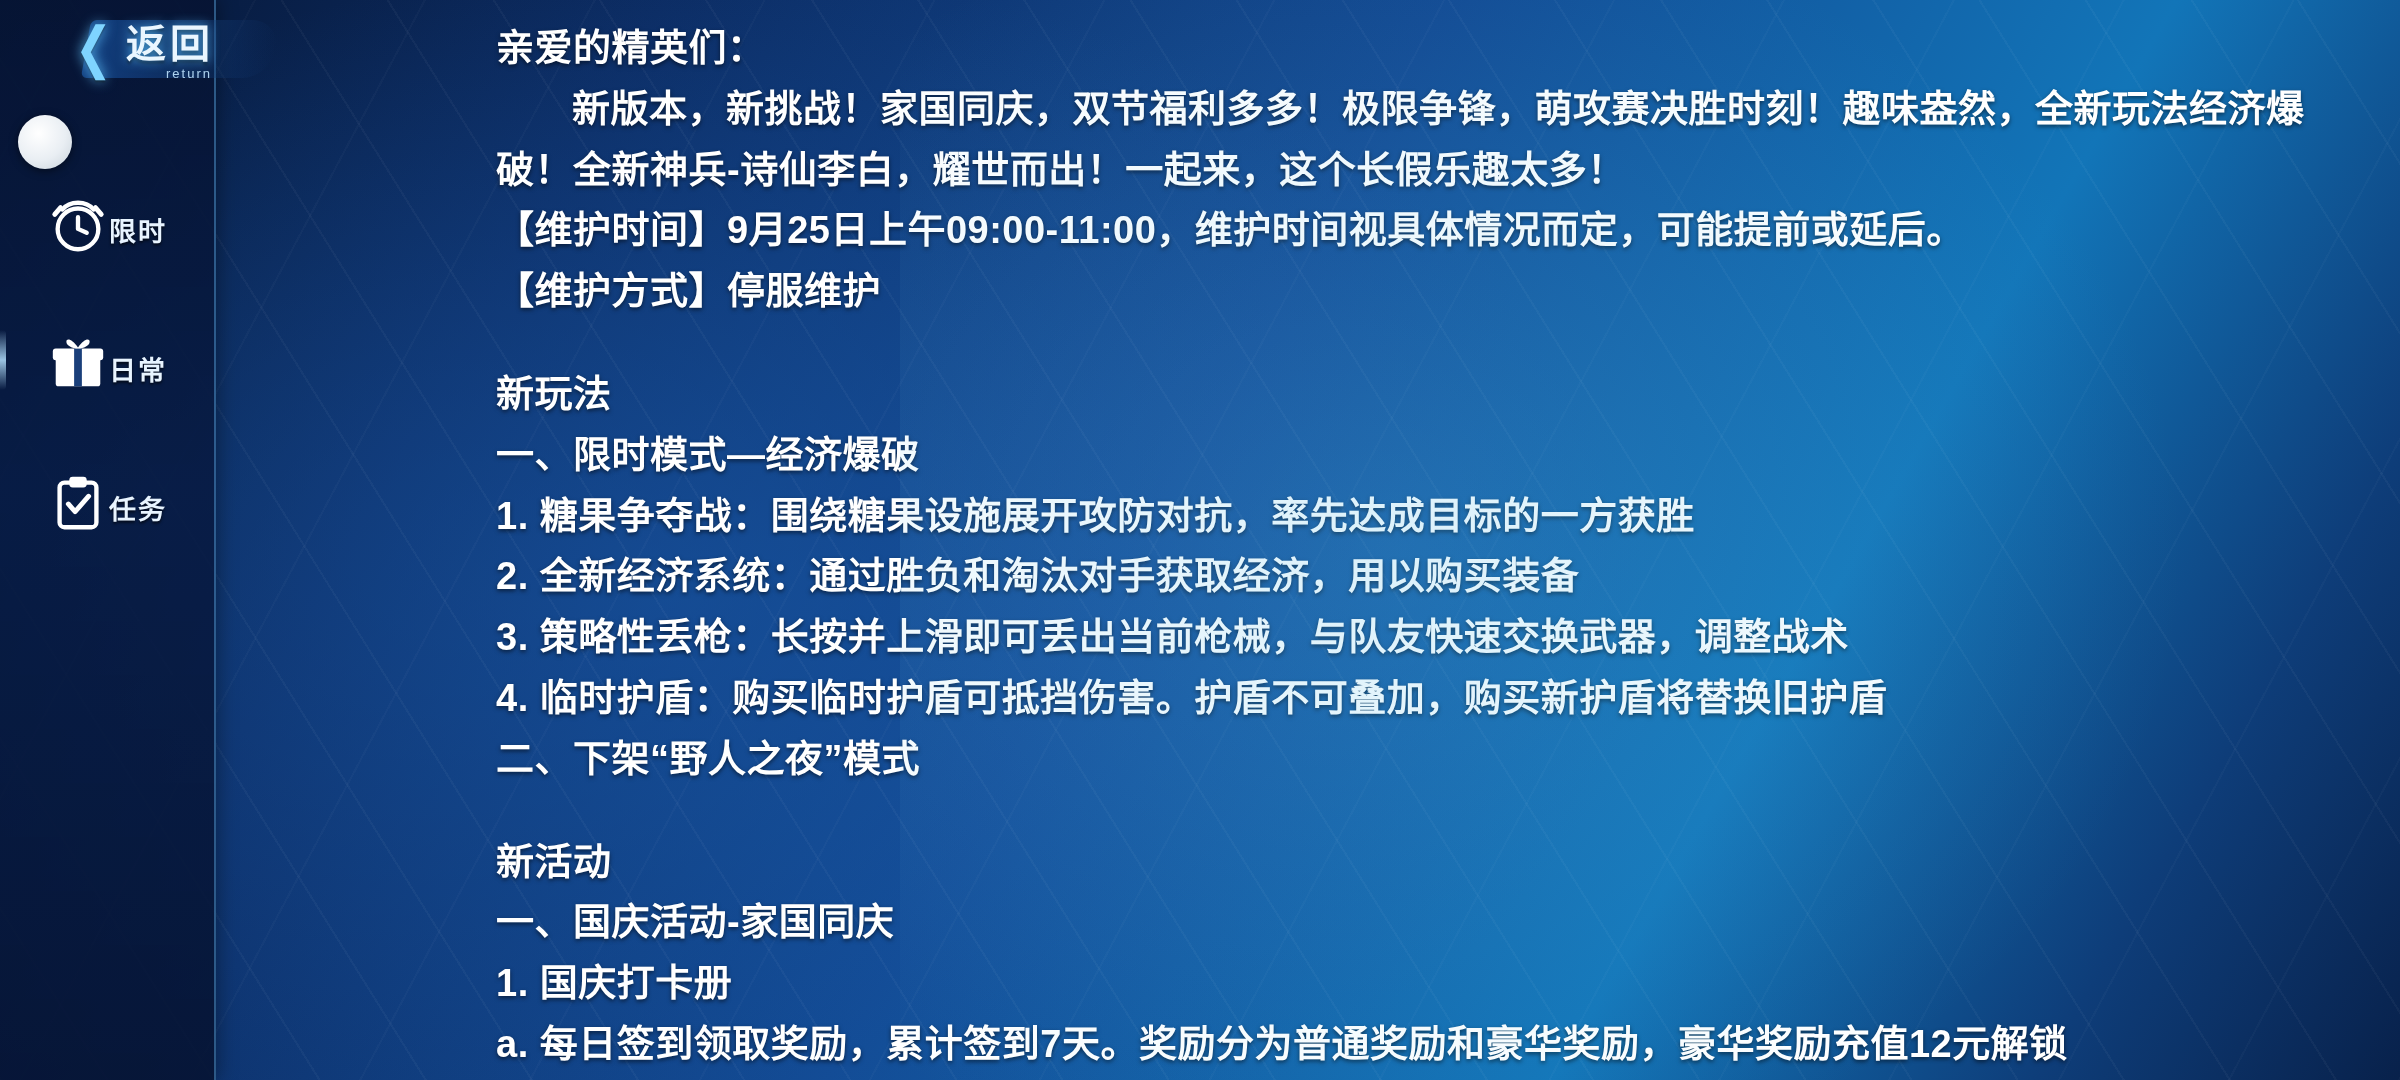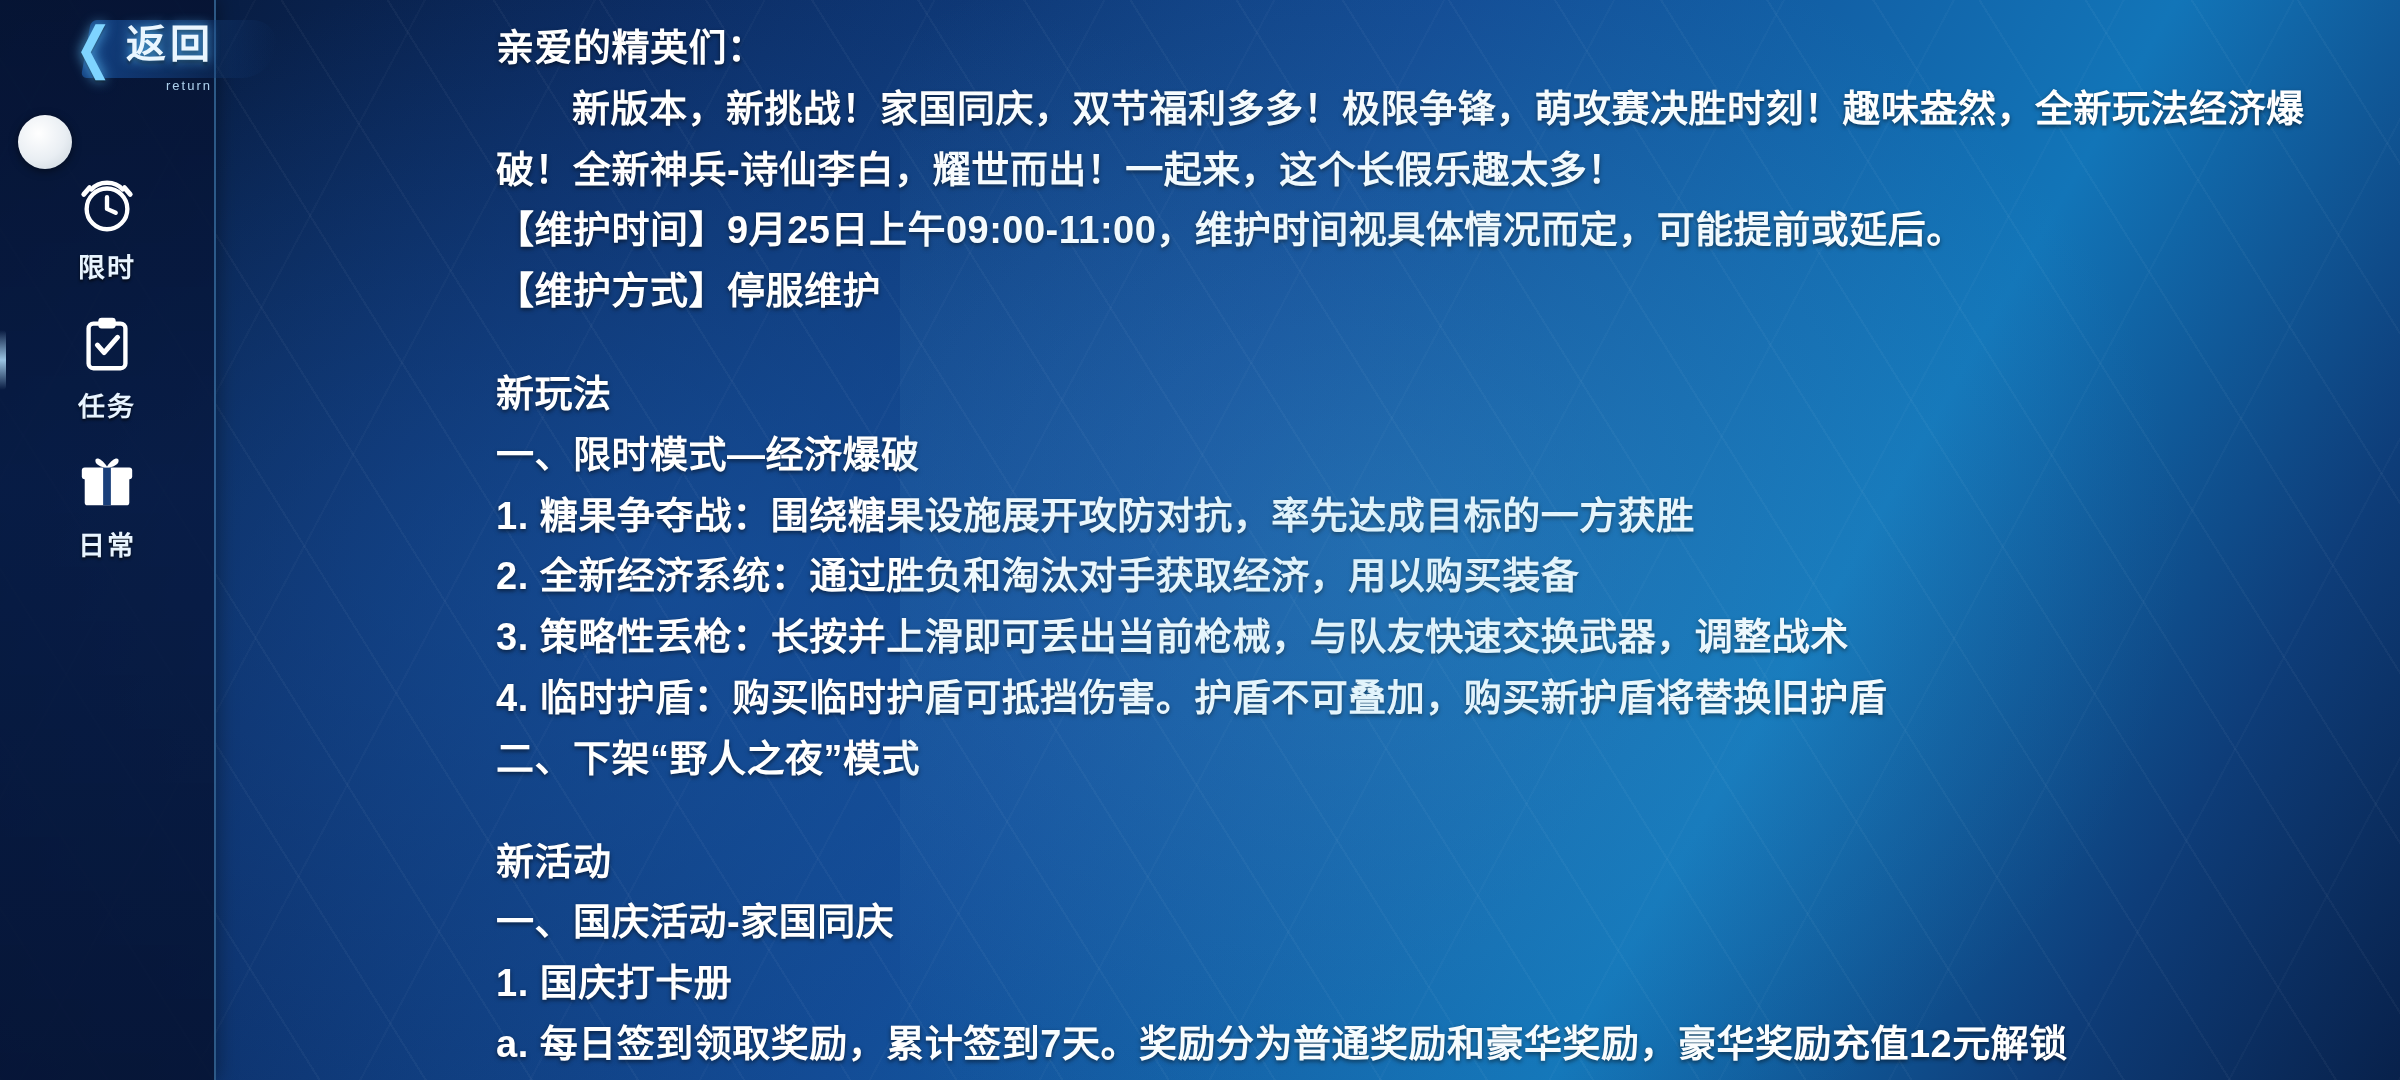--- a/index.html
+++ b/index.html
@@ -87,21 +87,21 @@
     left: 56px; top: 6px;
     font-size: 40px;
     font-weight: bold;
     color: #eaf6ff;
     letter-spacing: 4px;
     text-shadow: 0 0 12px rgba(90,190,255,0.95), 0 3px 3px rgba(0,0,0,0.55);
     font-family: "Liberation Sans", "DejaVu Sans", sans-serif;
   }
   .back-sub {
     position: absolute;
-    left: 96px; top: 72px;
+    left: 96px; top: 60px;
     font-size: 13px;
     color: #bfe4ff;
     letter-spacing: 2px;
     opacity: 0.9;
   }
 
   .home-dot {
     position: absolute;
     left: 18px; top: 115px;
     width: 54px; height: 54px;
@@ -121,21 +121,21 @@
   .nav-list {
     position: absolute;
     left: 0; top: 160px;
     width: 214px;
   }
   .nav-item {
     position: relative;
     width: 214px;
     height: 139px;
     display: flex;
-    flex-direction: column;
+    flex-direction: row;
     align-items: center;
     justify-content: center;
     cursor: pointer;
     user-select: none;
   }
   .nav-icon {
     width: 62px;
     height: 62px;
     display: flex;
     align-items: center;
@@ -200,38 +200,38 @@
             <path d="M16 16 C20 11 26 9 32 9 C38 9 44 11 48 16" stroke="#ffffff" stroke-width="4.5" fill="none" stroke-linecap="round"></path>
             <path d="M32 24 L32 36 L41 40" stroke="#ffffff" stroke-width="4.5" fill="none" stroke-linecap="round" stroke-linejoin="round"></path>
           </svg>
         </span>
         <span class="nav-label">限时</span>
       </div>
 
       <div class="nav-item">
         <span class="nav-icon">
           <svg width="62" height="62" viewBox="0 0 64 64">
-            <rect x="13" y="11" width="38" height="46" rx="5" fill="none" stroke="#ffffff" stroke-width="4.5"></rect>
-            <rect x="23" y="5" width="18" height="11" rx="3.5" fill="#ffffff"></rect>
-            <path d="M22 33 L29 41 L43 25" stroke="#ffffff" stroke-width="5" fill="none" stroke-linecap="round" stroke-linejoin="round"></path>
-          </svg>
-        </span>
-        <span class="nav-label">任务</span>
-      </div>
-
-      <div class="nav-item">
-        <span class="nav-icon">
-          <svg width="62" height="62" viewBox="0 0 64 64">
             <rect x="9" y="25" width="46" height="30" rx="3" fill="#ffffff"></rect>
             <rect x="6" y="16" width="52" height="12" rx="3" fill="#ffffff"></rect>
             <rect x="28" y="16" width="8" height="39" fill="#1a3f7a"></rect>
             <path d="M32 16 C26 16 20 13 20 9 C20 5 26 6 32 15 C38 6 44 5 44 9 C44 13 38 16 32 16 Z" fill="#ffffff"></path>
           </svg>
         </span>
         <span class="nav-label">日常</span>
+      </div>
+
+      <div class="nav-item">
+        <span class="nav-icon">
+          <svg width="62" height="62" viewBox="0 0 64 64">
+            <rect x="13" y="11" width="38" height="46" rx="5" fill="none" stroke="#ffffff" stroke-width="4.5"></rect>
+            <rect x="23" y="5" width="18" height="11" rx="3.5" fill="#ffffff"></rect>
+            <path d="M22 33 L29 41 L43 25" stroke="#ffffff" stroke-width="5" fill="none" stroke-linecap="round" stroke-linejoin="round"></path>
+          </svg>
+        </span>
+        <span class="nav-label">任务</span>
       </div>
 
 
 
     </div>
   </div>
 
   <div class="back-button">
     <div class="back-plate"></div>
     <div class="back-chevron">❮</div>

